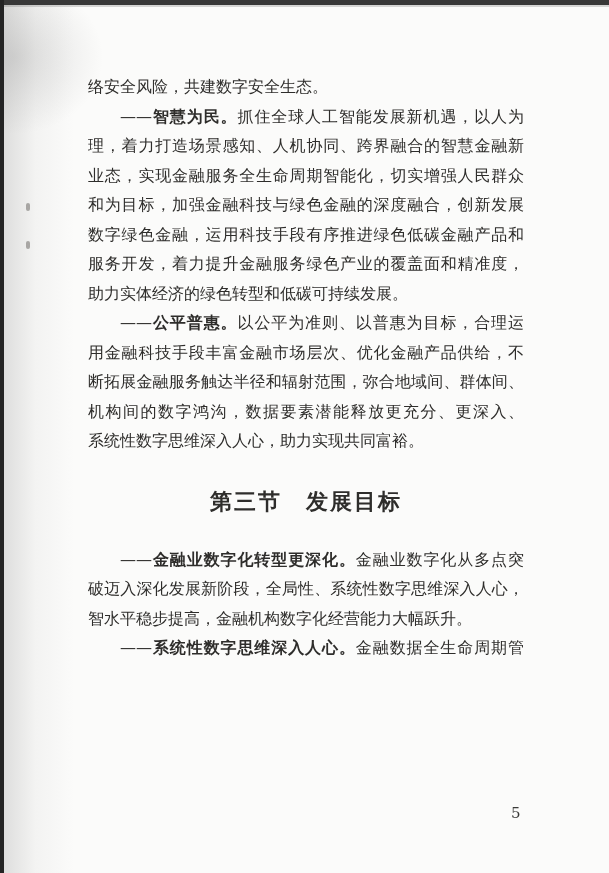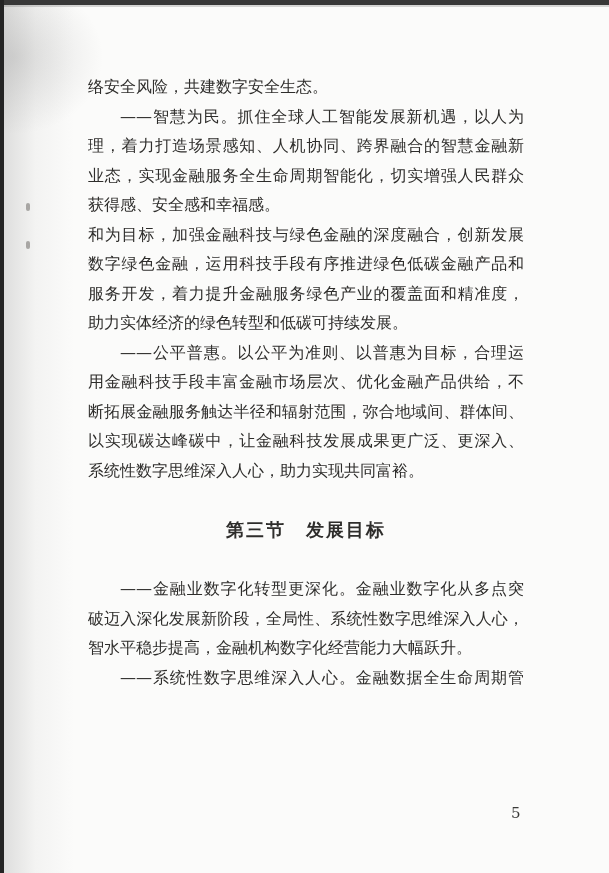--- a/index.html
+++ b/index.html
@@ -38,26 +38,26 @@
   .line{
     text-align:justify;
     text-align-last:justify;
     white-space:nowrap;
   }
   .line.last{
     text-align-last:left;
     white-space:normal;
   }
   .line.indent{text-indent:2em;}
-  .lead{font-weight:normal;}
+  .lead{font-weight:bold;}
   .heading{
     text-align:center;
     text-align-last:center;
     font-weight:bold;
-    font-size:18px;
+    font-size:22px;
     letter-spacing:2px;
     margin:30px 0 29px 0;
     line-height:30px;
   }
   .pagenum{
     position:absolute;
     left:511px;top:804px;
     font-size:15px;
     color:#3a3a38;
   }
@@ -74,33 +74,32 @@
   <div class="artifact a2"></div>
 
   <div class="content" id="doc">
       <div>
         <div class="line last"><span>络安全风险，共建数字安全生态。</span></div>
       </div>
       <div>
         <div class="line indent"><span>——</span><span class="lead">智慧为民。</span><span>抓住全球人工智能发展新机遇，以人为</span></div>
         <div class="line"><span>理，着力打造场景感知、人机协同、跨界融合的智慧金融新</span></div>
         <div class="line"><span>业态，实现金融服务全生命周期智能化，切实增强人民群众</span></div>
-        <div class="line last"><span>获得感、安全感和幸福感。</span></div>
       </div>
       <div>
         <div class="line"><span>和为目标，加强金融科技与绿色金融的深度融合，创新发展</span></div>
         <div class="line"><span>数字绿色金融，运用科技手段有序推进绿色低碳金融产品和</span></div>
         <div class="line"><span>服务开发，着力提升金融服务绿色产业的覆盖面和精准度，</span></div>
         <div class="line last"><span>助力实体经济的绿色转型和低碳可持续发展。</span></div>
       </div>
       <div>
         <div class="line indent"><span>——</span><span class="lead">公平普惠。</span><span>以公平为准则、以普惠为目标，合理运</span></div>
         <div class="line"><span>用金融科技手段丰富金融市场层次、优化金融产品供给，不</span></div>
         <div class="line"><span>断拓展金融服务触达半径和辐射范围，弥合地域间、群体间、</span></div>
-        <div class="line"><span>以实现碳达峰碳中，让金融科技发展成果更广泛、更深入、</span></div>
+        <div class="line"><span>机构间的数字鸿沟，数据要素潜能释放更充分、更深入、</span></div>
         <div class="line last"><span>系统性数字思维深入人心，助力实现共同富裕。</span></div>
       </div>
       <div class="heading">第三节　发展目标</div>
       <div>
         <div class="line indent"><span>——</span><span class="lead">金融业数字化转型更深化。</span><span>金融业数字化从多点突</span></div>
         <div class="line"><span>破迈入深化发展新阶段，全局性、系统性数字思维深入人心，</span></div>
         <div class="line last"><span>智水平稳步提高，金融机构数字化经营能力大幅跃升。</span></div>
       </div>
       <div>
         <div class="line indent"><span>——</span><span class="lead">系统性数字思维深入人心。</span><span>金融数据全生命周期管</span></div>

